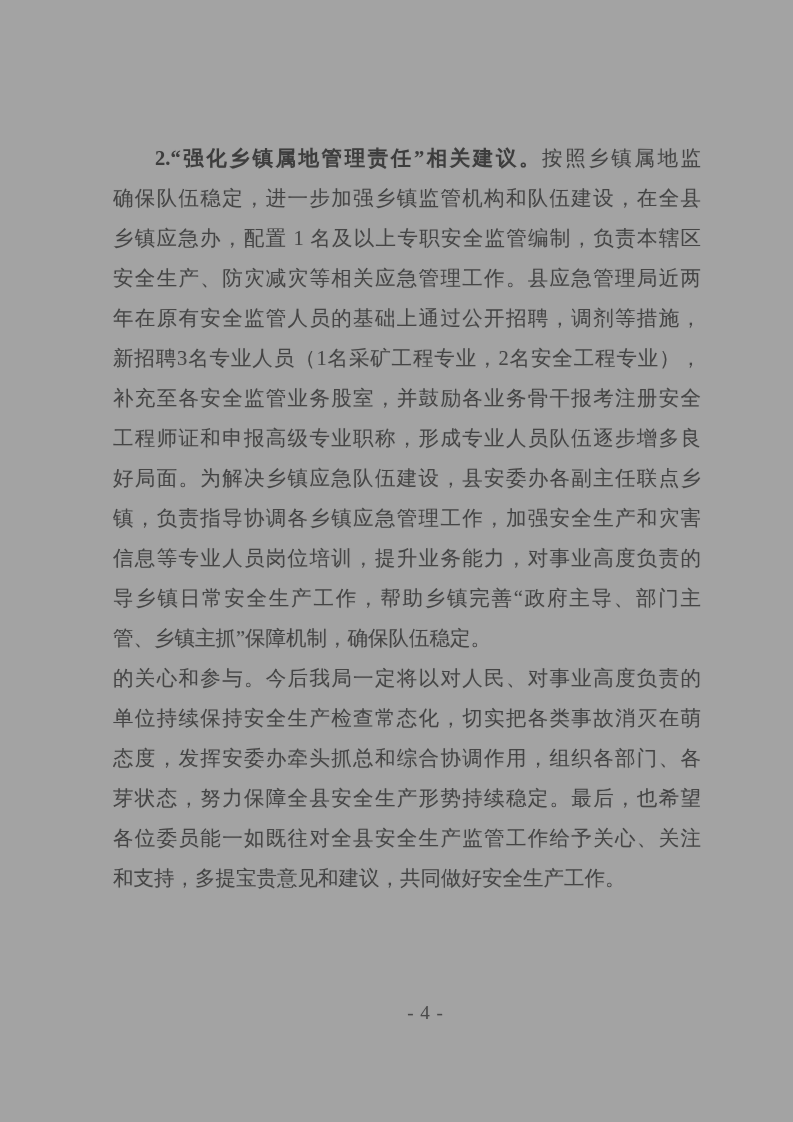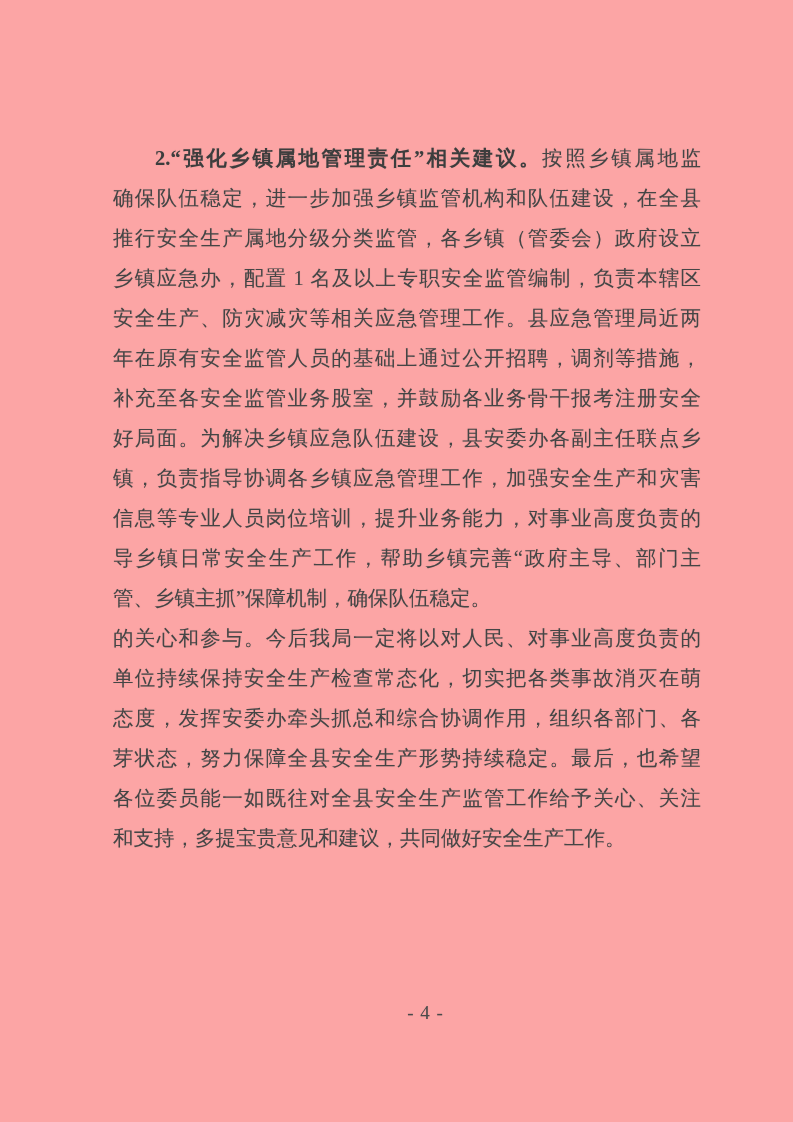--- a/index.html
+++ b/index.html
@@ -4,21 +4,21 @@
 <style>
   html, body {
     margin: 0;
     padding: 0;
     background: #e8e8e8;
   }
   .page {
     position: relative;
     width: 793px;
     height: 1122px;
-    background: #fca5a5;
+    background: #a3a3a3;
     overflow: hidden;
     font-family: "Liberation Serif", "DejaVu Serif", serif;
     color: #454545;
   }
   .text-block {
     position: absolute;
     left: 113px;
     top: 138px;
     width: 588px;
   }
@@ -58,25 +58,26 @@
 </style>
 </head>
 <body>
 
 <div class="page">
   <div class="text-block">
 
     <div class="line indent"><span class="lead-bold">2.“强化乡镇属地管理责任”相关建议。</span><span>按照乡镇属地监</span></div>
 
     <div class="line">确保队伍稳定，进一步加强乡镇监管机构和队伍建设，在全县</div>
-    <div class="line">推行安全生产属地分级分类监管，各乡镇（管委会）政府设立</div>
     <div class="line">乡镇应急办，配置 1 名及以上专职安全监管编制，负责本辖区</div>
     <div class="line">安全生产、防灾减灾等相关应急管理工作。县应急管理局近两</div>
     <div class="line">年在原有安全监管人员的基础上通过公开招聘，调剂等措施，</div>
+    <div class="line">新招聘3名专业人员（1名采矿工程专业，2名安全工程专业），</div>
     <div class="line">补充至各安全监管业务股室，并鼓励各业务骨干报考注册安全</div>
+    <div class="line">工程师证和申报高级专业职称，形成专业人员队伍逐步增多良</div>
     <div class="line">好局面。为解决乡镇应急队伍建设，县安委办各副主任联点乡</div>
     <div class="line">镇，负责指导协调各乡镇应急管理工作，加强安全生产和灾害</div>
     <div class="line">信息等专业人员岗位培训，提升业务能力，对事业高度负责的</div>
     <div class="line">导乡镇日常安全生产工作，帮助乡镇完善“政府主导、部门主</div>
     <div class="line para-end">管、乡镇主抓”保障机制，确保队伍稳定。</div>
 
     <div class="line">的关心和参与。今后我局一定将以对人民、对事业高度负责的</div>
     <div class="line">单位持续保持安全生产检查常态化，切实把各类事故消灭在萌</div>
     <div class="line">态度，发挥安委办牵头抓总和综合协调作用，组织各部门、各</div>
     <div class="line">芽状态，努力保障全县安全生产形势持续稳定。最后，也希望</div>

